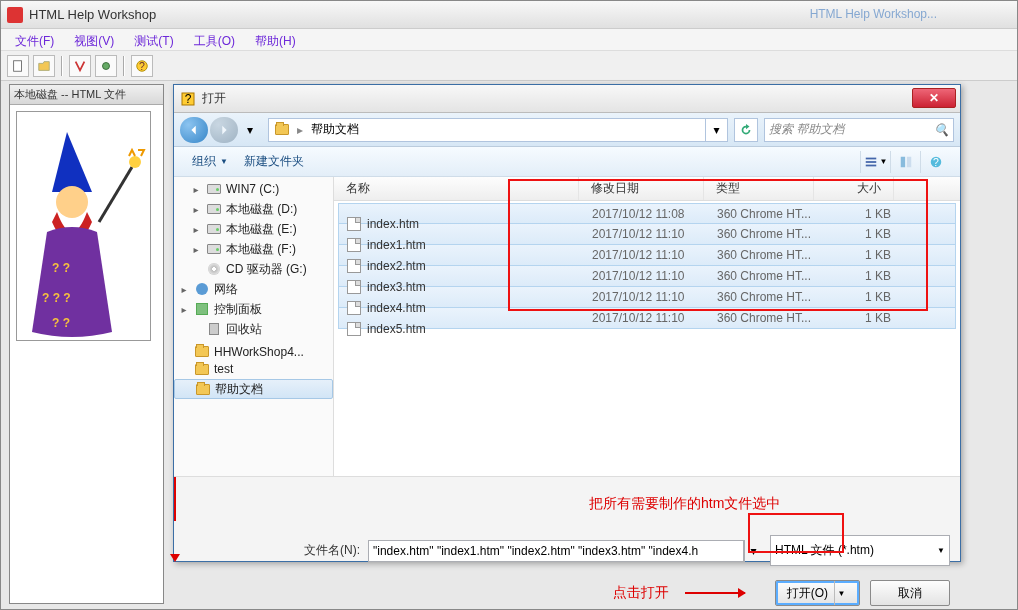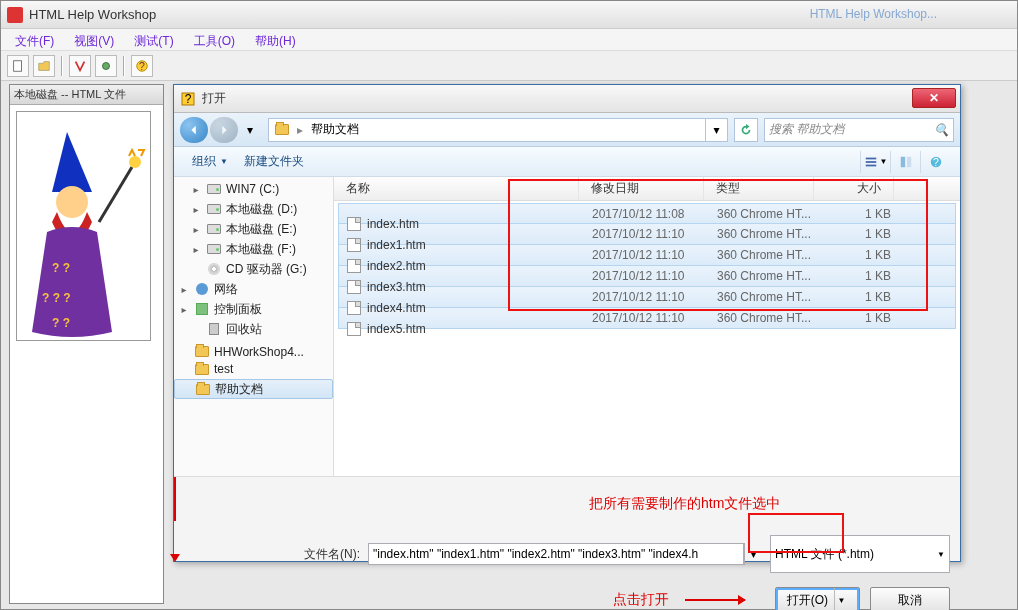--- a/index.html
+++ b/index.html
@@ -78,21 +78,21 @@
 .red-box.files { left: 174px; top: 2px; width: 420px; height: 132px; }
 .ann-v { left: 420px; top: 345px; width: 2px; height: 44px; background: #d00; }
 .ann-v::after { content: ''; position: absolute; bottom: -6px; left: -4px; border: 5px solid transparent; border-top: 8px solid #d00; }
 .ann-text1 { position: absolute; left: 415px; top: 410px; color: #d00; font-size: 14px; }
 
 .dlg-footer { padding: 14px 10px 6px 10px; display: flex; flex-direction: column; gap: 14px; }
 .row1 { display: flex; align-items: center; }
 .fn-label { margin: 0 8px 0 120px; color: #333; }
 .fn-input { flex: 1; height: 22px; border: 1px solid #abadb3; background: #fff; padding: 0 4px; display: flex; align-items: center; overflow: hidden; white-space: nowrap; }
 .fn-drop { width: 18px; border-left: 1px solid #abadb3; height: 22px; display: flex; align-items: center; justify-content: center; }
-.filter-combo { width: 180px; height: 38px; border: 1px solid #abadb3; background: #fff; margin-left: 8px; display: flex; align-items: center; padding: 0 4px; }
+.filter-combo { width: 180px; height: 31px; border: 1px solid #abadb3; background: #fff; margin-left: 8px; display: flex; align-items: center; padding: 0 4px; }
 .row2 { display: flex; align-items: center; justify-content: flex-end; gap: 10px; }
 .ann-text2 { color: #d00; font-size: 14px; margin-right: 6px; }
 .ann-h { width: 60px; height: 2px; background: #d00; position: relative; }
 .ann-h::after { content: ''; position: absolute; right: -6px; top: -4px; border: 5px solid transparent; border-left: 8px solid #d00; }
 .btn { min-width: 80px; height: 26px; border: 1px solid #8a8a8a; background: linear-gradient(#fdfdfd,#e3e3e3); border-radius: 2px; display: flex; align-items: center; justify-content: center; padding: 0 11px; }
 .btn.primary { box-shadow: 0 0 0 2px #5badff inset; }
 .btn .drop { margin-left: 6px; width: 14px; border-left: 1px solid #bbb; height: 100%; display: flex; align-items: center; justify-content: center; font-size: 8px; }
 .red-box.open { position: absolute; left: 748px; top: 513px; width: 96px; height: 40px; border: 2px solid #e11; pointer-events: none; }
 
 .ico-drive { width: 14px; height: 10px; background: #ddd; border: 1px solid #888; border-radius: 1px; position: relative; }

